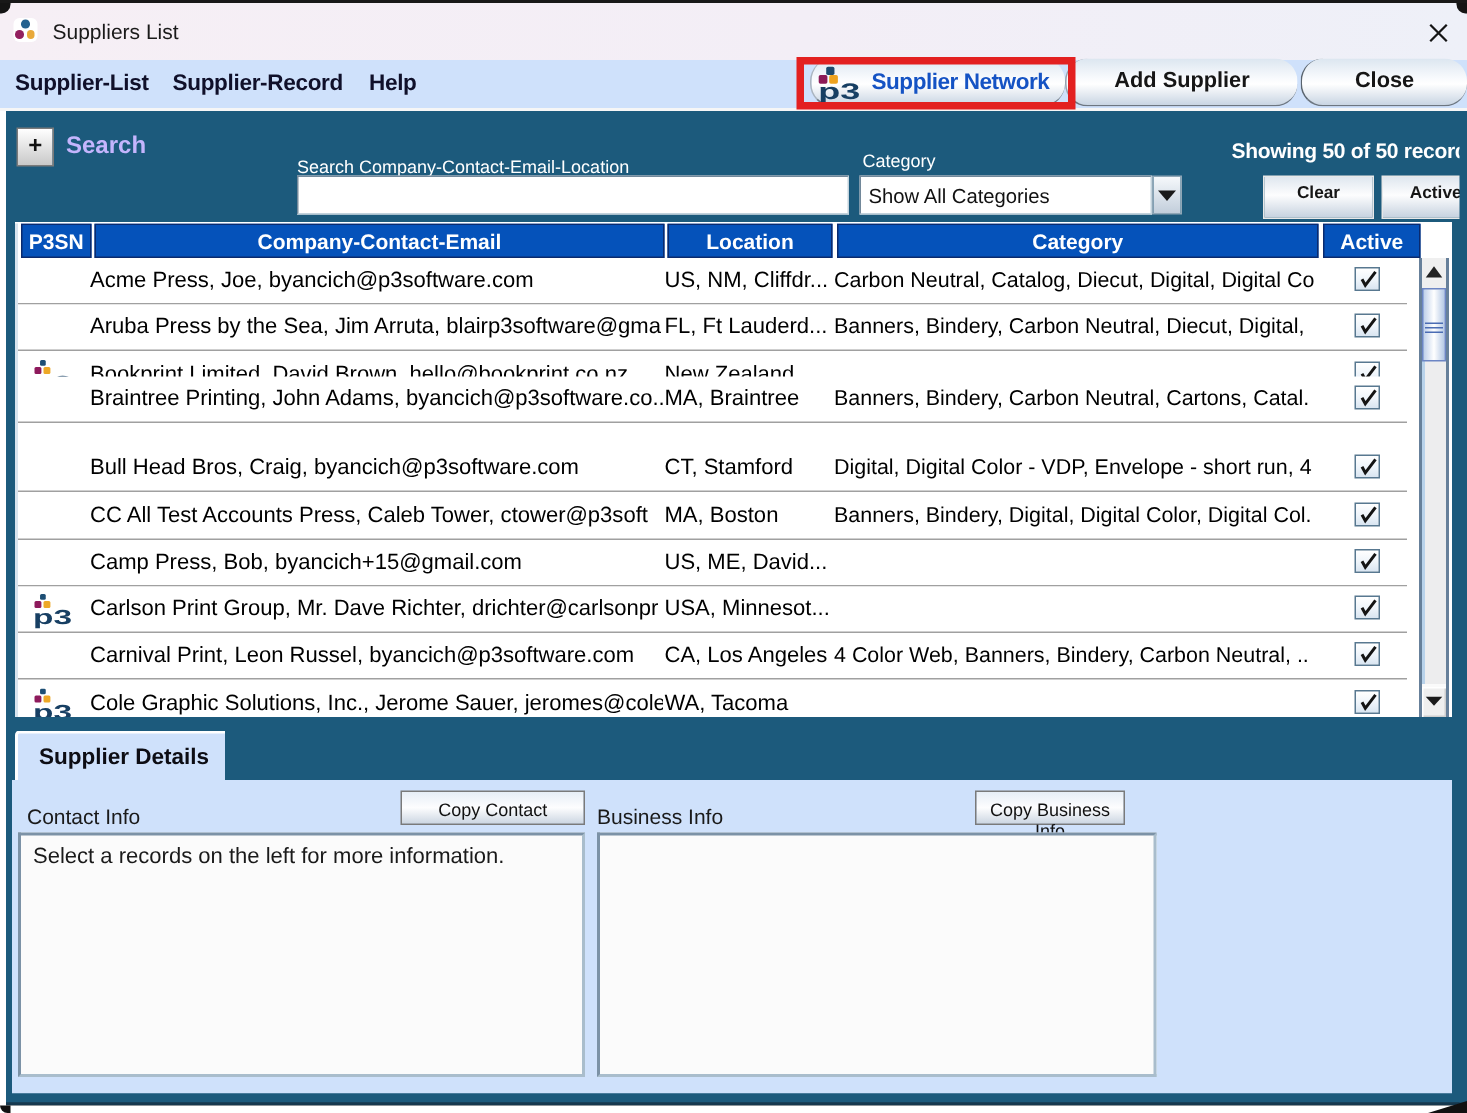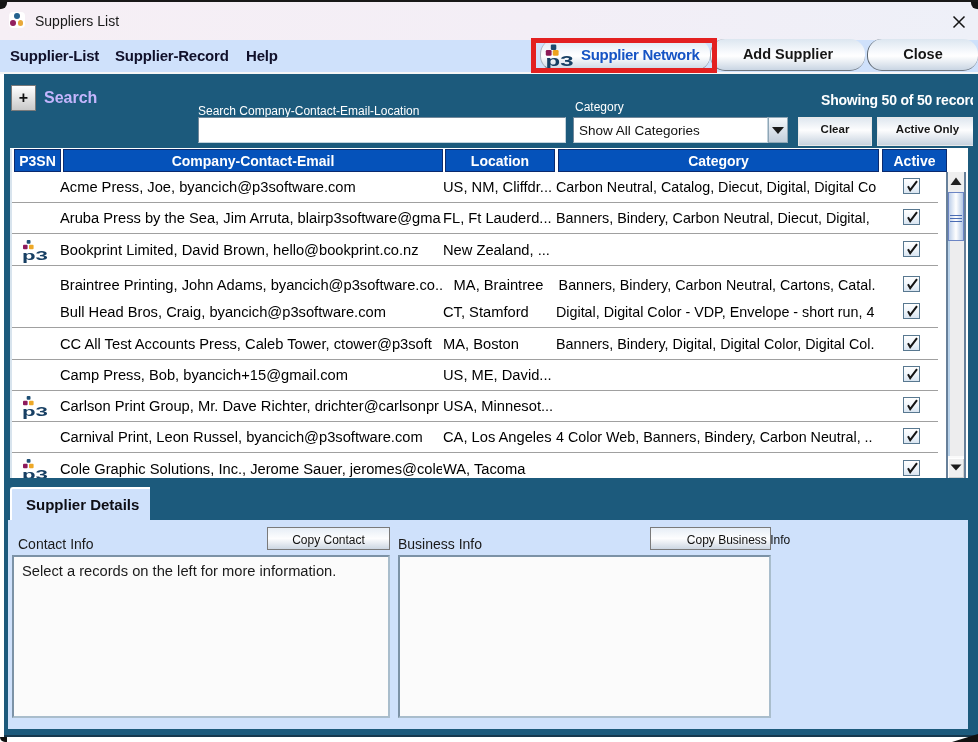--- a/index.html
+++ b/index.html
@@ -35,21 +35,21 @@
 #plusbtn { left:11px; top:11px; width:25px; height:26px; background:linear-gradient(#ffffff, #c9c9c9); border:1px solid #7a7a7a; }
 #plusbtn span { position:absolute; left:0; top:3px; width:100%; text-align:center; font-size:16px; font-weight:bold; color:#111; }
 #searchlbl { left:44px; top:15px; font-size:16px; font-weight:bold; color:#c4b5fd; }
 #srchfieldlbl { left:198px; top:30px; font-size:12px; color:#fff; }
 #srchinput { left:198px; top:43px; width:368px; height:26px; background:#fff; border:1px solid; border-color:#72889a #c2d2dc #c2d2dc #72889a; }
 #catlbl { left:575px; top:26px; font-size:12px; color:#fff; }
 #catdrop { left:573px; top:43px; width:195px; height:26px; background:#fff; border:1px solid; border-color:#72889a #c2d2dc #c2d2dc #72889a; }
 #catdrop span { position:absolute; left:5px; top:5px; font-size:13.5px; color:#111; }
 #caticon { left:768px; top:43px; width:20px; height:26px; background:linear-gradient(#f5f8fb, #c2cedb); border:1px solid #8fa6b6; }
 #caticon:after { content:""; position:absolute; left:3px; top:9px; border-left:6px solid transparent; border-right:6px solid transparent; border-top:7px solid #1a1a1a; }
-.srchbtn { top:43px; height:29px; background:linear-gradient(#dfe7ef 0%, #fdfdfe 45%, #c6d2df 100%); border:1px solid #e8e8e8; }
+.srchbtn { top:43px; height:29px; background:linear-gradient(#dfe7ef 0%, #fdfdfe 45%, #c6d2df 100%); border:1px solid #e8e8e8;margin-left:44px; }
 .srchbtn span { position:absolute; width:100%; top:5px; text-align:center; font-size:11.5px; font-weight:bold; color:#161616; }
 #btn-clear { left:798px; width:74px; }
 #btn-active { left:877px; width:101px; }
 #showing { left:821px; top:18px; font-size:14px; font-weight:bold; color:#fff; white-space:nowrap; letter-spacing:-0.2px; }
 
 
 #hdrline { left:10px; top:74px; width:958px; height:1.5px; background:#fff; }
 #table { left:10px; top:75px; width:958px; height:329px; background:#fff; border-left:2px solid #d8e4ee; overflow:hidden; }
 .hcell { top:0; height:23px; background:#0552ba; border:1px solid #0a2a6e; color:#fff; font-weight:bold; font-size:14px; text-align:center; position:absolute; }
 .hcell span { position:absolute; width:100%; left:0; top:3px; }
@@ -69,21 +69,21 @@
 
 
 #tab { left:10px; top:413px; width:140px; height:34px; background:#cfe1fb; border-top:2px solid #fff; border-left:2px solid #fff; border-radius:3px 0 0 0; }
 #tab span { position:absolute; left:14px; top:7px; font-size:15px; font-weight:bold; color:#0d0d14; }
 #panel { left:8px; top:446px; width:960px; height:209px; background:#cfe1fb; }
 #cinfo { left:10px; top:16px; font-size:14px; color:#1a1a1a; position:absolute; }
 #binfo { left:390px; top:16px; font-size:14px; color:#1a1a1a; position:absolute; }
 .copybtn { position:absolute; top:7px; height:23px; background:linear-gradient(#e7eef6,#fdfdfe 50%,#ccd6e2); border:1px solid #7a7a7a; }
 .copybtn span { position:absolute; width:100%; text-align:center; top:5px; font-size:12px; color:#111; }
 #copy1 { left:259px; width:123px; }
-#copy2 { left:642px; width:121px;padding-left:28px; }
+#copy2 { left:642px; width:100px; }
 .infobox { position:absolute; top:35px; height:163px; background:#fbfbfb; border:2px solid; border-color:#7c92a6 #a9bdcc #a9bdcc #7c92a6; }
 #box1 { left:4px; width:378px; }
 #box2 { left:390px; width:373px; }
 #box1 span { position:absolute; left:8px; top:6px; font-size:14.7px; color:#1a1a1a; }
 
 #bottombar { left:0; top:729px; width:978px; height:6px; background:#1c5a7c; }
 #bottomblack { left:0; top:735px; width:978px; height:2px; background:#16384e; }
 #leftwhite { left:0; top:74px; width:4px; height:668px; background:#ffffff; }
 #bottomwhite { left:0; top:737px; width:978px; height:5px; background:#ffffff; }
 #rightcut { left:973px; top:74px; width:5px; height:661px; background:#1c5a7c; }
@@ -196,21 +196,21 @@
           </svg>
           <span class="c1">Bookprint Limited, David Brown, hello@bookprint.co.nz</span>
           <span class="c2">New Zealand, ...</span>
           <span class="c3"></span>
           <span class="cb">
             <svg width="16" height="16" viewBox="0 0 16 16">
               <path d="M4 8.2 L6.2 12.2 L13 3.2" stroke="#141414" stroke-width="2" fill="none"></path>
             </svg>
           </span>
         </div>
-        <div class="row" style="top:121px;text-align:center;">
+        <div class="row" style="top:102px;">
           <span class="c1">Braintree Printing, John Adams, byancich@p3software.co..</span>
           <span class="c2">MA, Braintree</span>
           <span class="c3">Banners, Bindery, Carbon Neutral, Cartons, Catal.</span>
           <span class="cb">
             <svg width="16" height="16" viewBox="0 0 16 16">
               <path d="M4 8.2 L6.2 12.2 L13 3.2" stroke="#141414" stroke-width="2" fill="none"></path>
             </svg>
           </span>
         </div>
         <div class="row" style="top:148.2px;">

